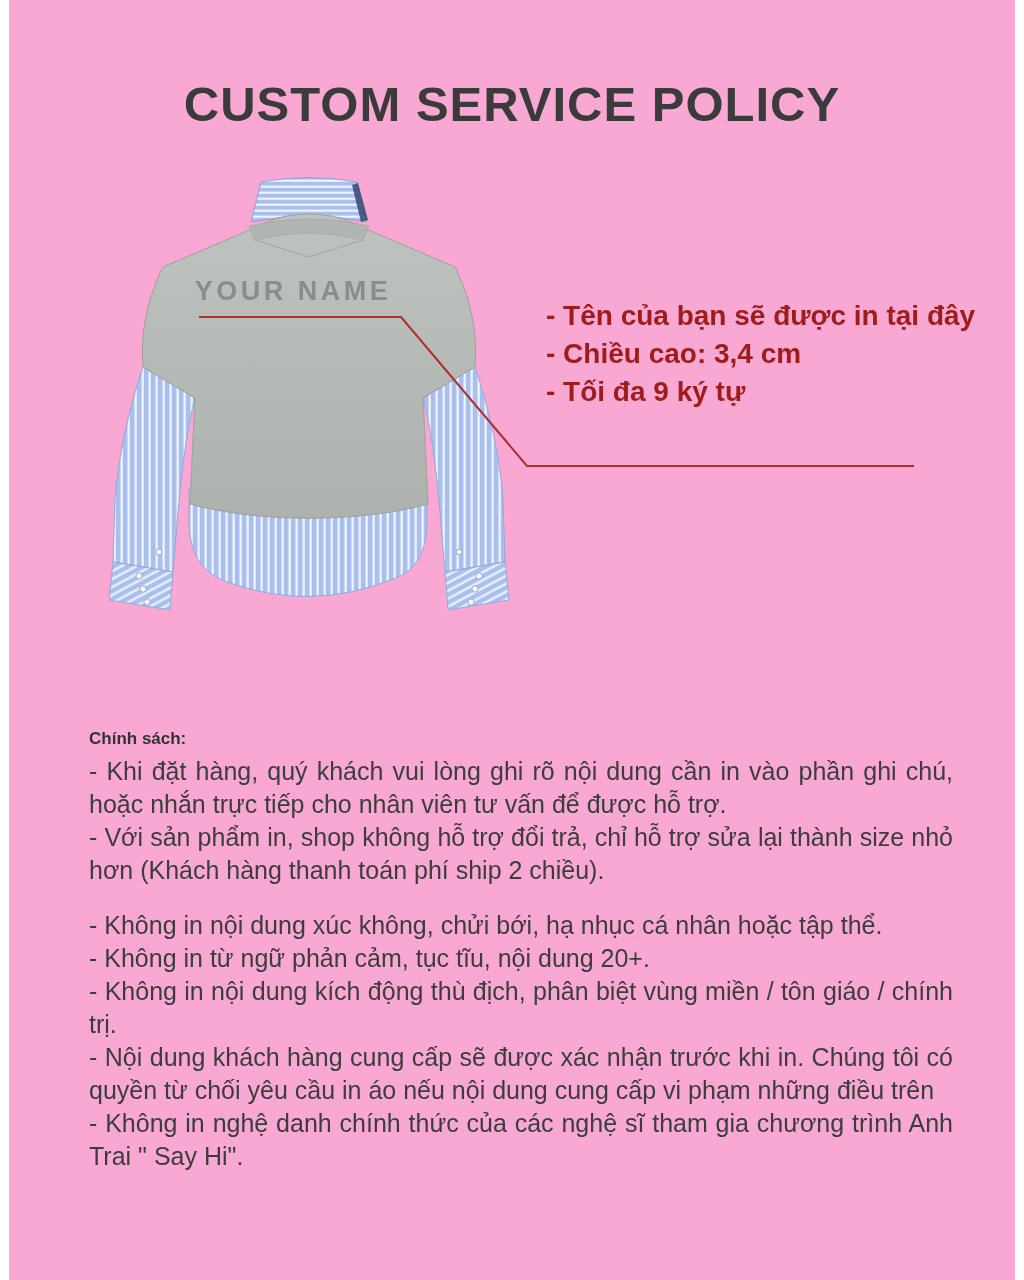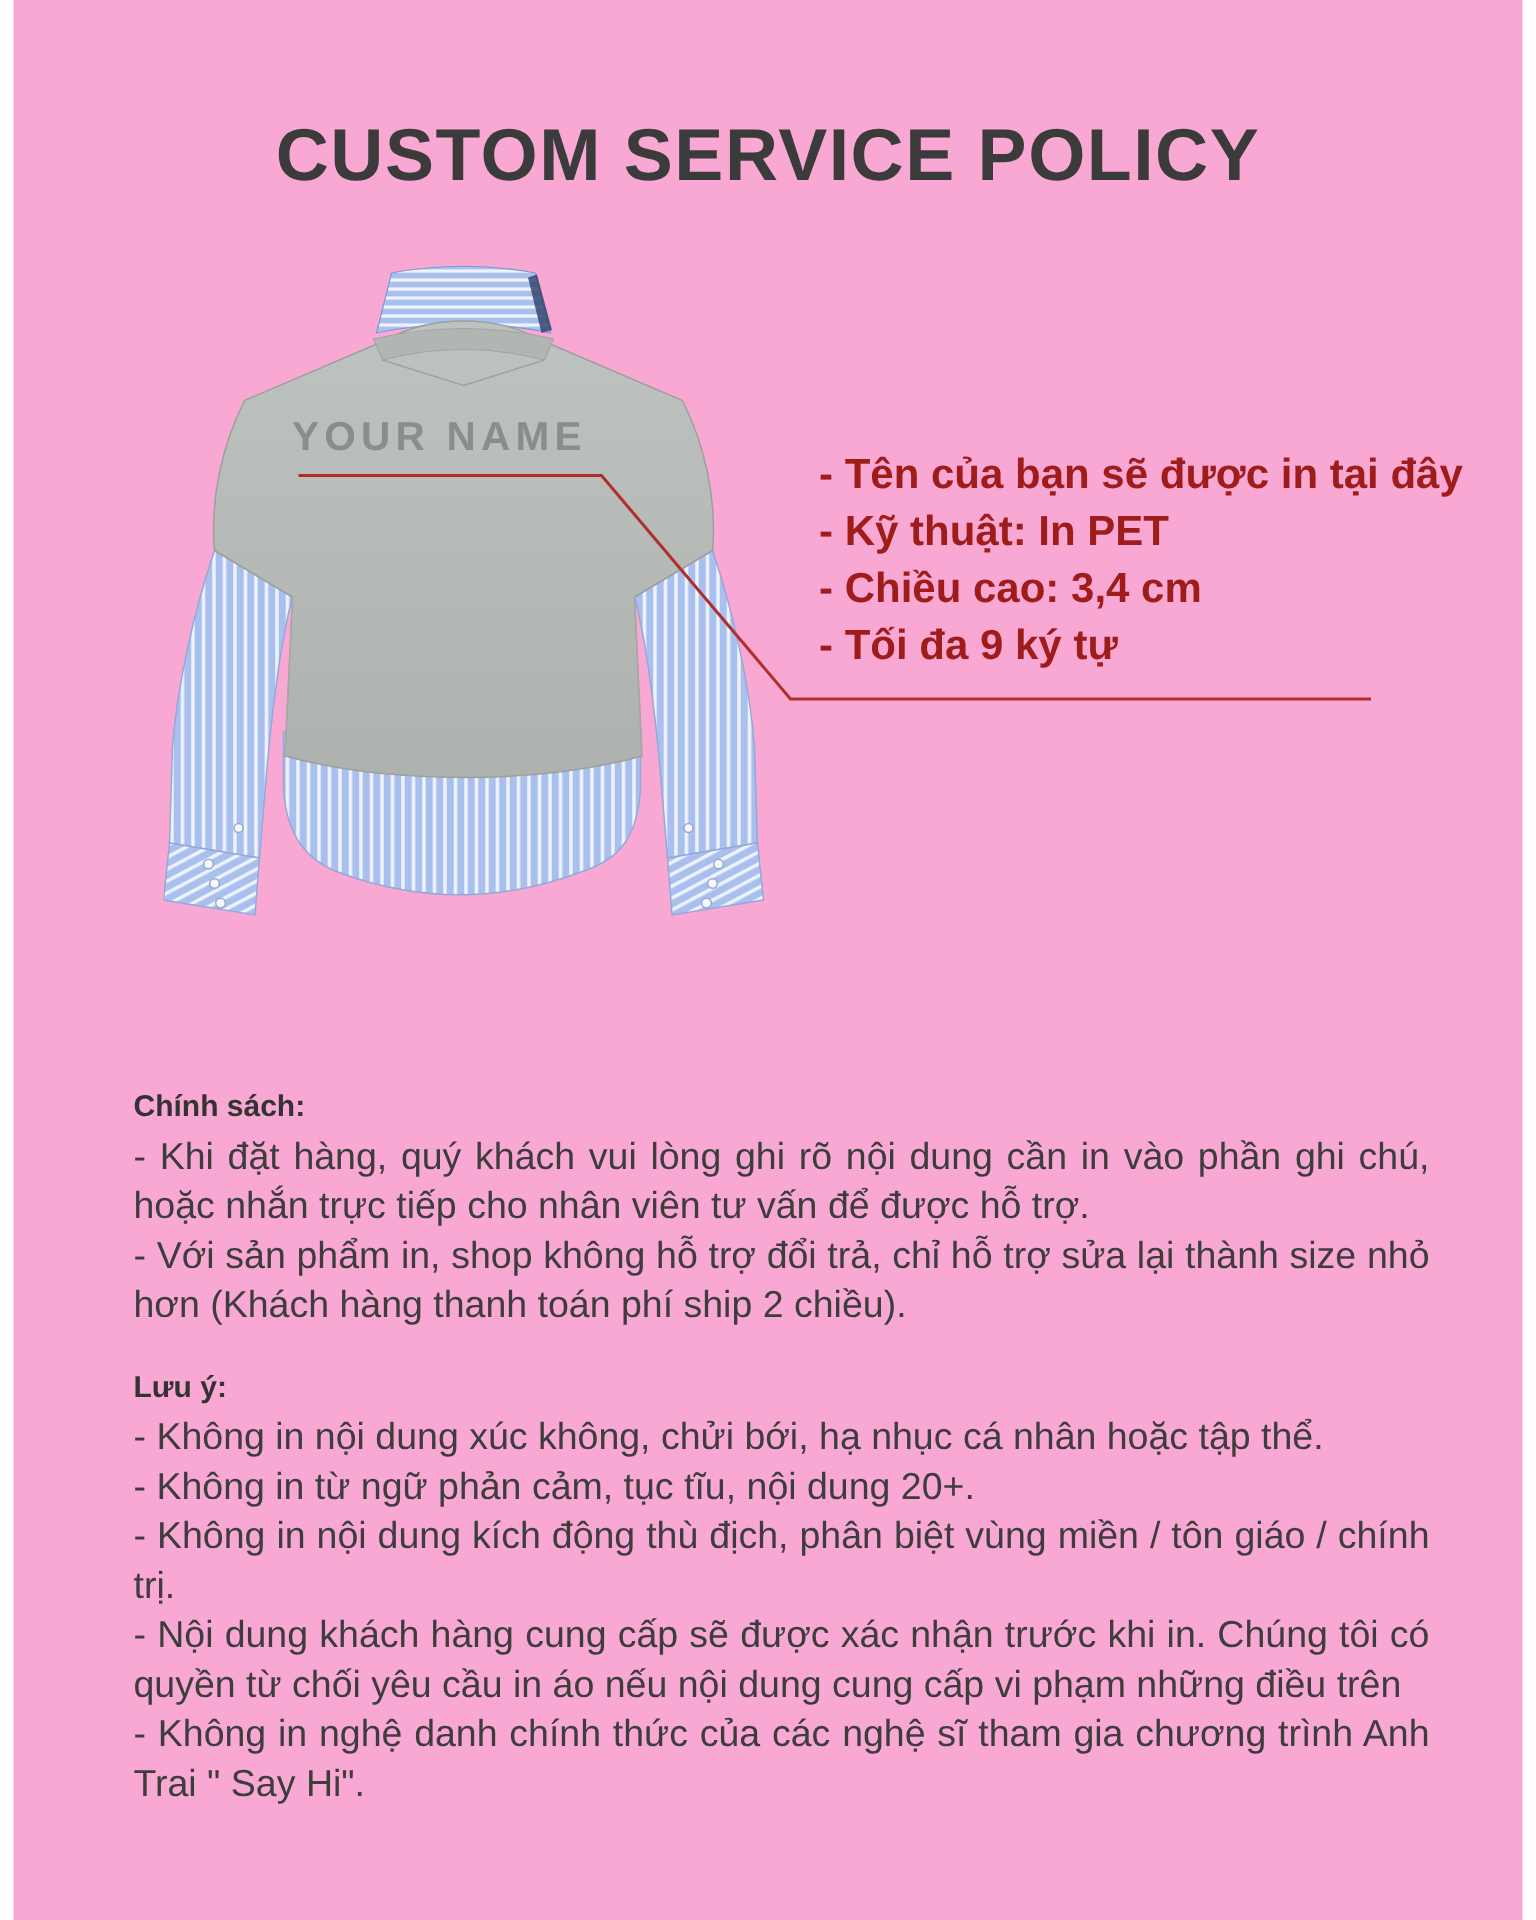--- a/index.html
+++ b/index.html
@@ -17,21 +17,21 @@
   .callout-text{
     position:absolute;left:537px;top:297px;
     font-size:28px;line-height:38px;font-weight:700;color:#9e1c19;white-space:nowrap;
   }
   .callout-text p{margin:0;}
   .policy-wrap{
     position:absolute;left:80px;top:722px;width:864px;
     font-size:25px;line-height:33px;color:#3d3d3d;
   }
   .policy-wrap h2{
-    margin:0;font-size:20px;line-height:33px;font-weight:700;color:#333333;
+    margin:0;font-size:17px;line-height:33px;font-weight:700;color:#333333;
   }
   .policy-wrap p{margin:0;text-align:justify;}
   .section-notes{margin-top:22px;}
 </style>
 </head>
 <body>
 
 <div class="canvas">
 
   <h1 class="page-title">CUSTOM SERVICE POLICY</h1>
@@ -93,40 +93,38 @@
   </svg>
 
   <svg class="callout-line-svg" viewBox="0 0 1024 1280" aria-hidden="true">
     <polyline points="190,317 392,317 518,466 905,466" fill="none" stroke="#ae2f2c" stroke-width="2"></polyline>
   </svg>
 
   <div class="callout-text">
 
       <p>- Tên của bạn sẽ được in tại đây</p>
 
-      <p>- Kỹ thuật: In PET</p>
 
       <p>- Chiều cao: 3,4 cm</p>
 
       <p>- Tối đa 9 ký tự</p>
     </div>
 
   <div class="policy-wrap">
     <section>
       <h2>Chính sách:</h2>
       <div>
 
           <p>- Khi đặt hàng, quý khách vui lòng ghi rõ nội dung cần in vào phần ghi chú, hoặc nhắn trực tiếp cho nhân viên tư vấn để được hỗ trợ.</p>
 
           <p>- Với sản phẩm in, shop không hỗ trợ đổi trả, chỉ hỗ trợ sửa lại thành size nhỏ hơn (Khách hàng thanh toán phí ship 2 chiều).</p>
         </div>
     </section>
 
     <section class="section-notes">
-      <h2>Lưu ý:</h2>
       <div>
 
           <p>- Không in nội dung xúc không, chửi bới, hạ nhục cá nhân hoặc tập thể.</p>
 
           <p>- Không in từ ngữ phản cảm, tục tĩu, nội dung 20+.</p>
 
           <p>- Không in nội dung kích động thù địch, phân biệt vùng miền / tôn giáo / chính trị.</p>
 
           <p>- Nội dung khách hàng cung cấp sẽ được xác nhận trước khi in. Chúng tôi có quyền từ chối yêu cầu in áo nếu nội dung cung cấp vi phạm những điều trên</p>
 

